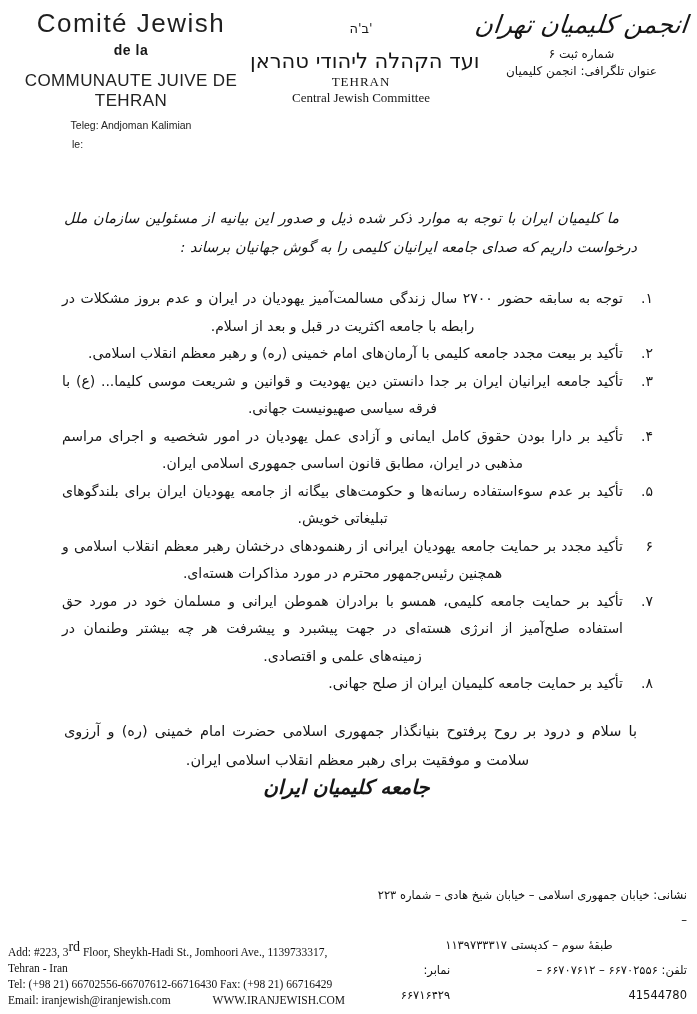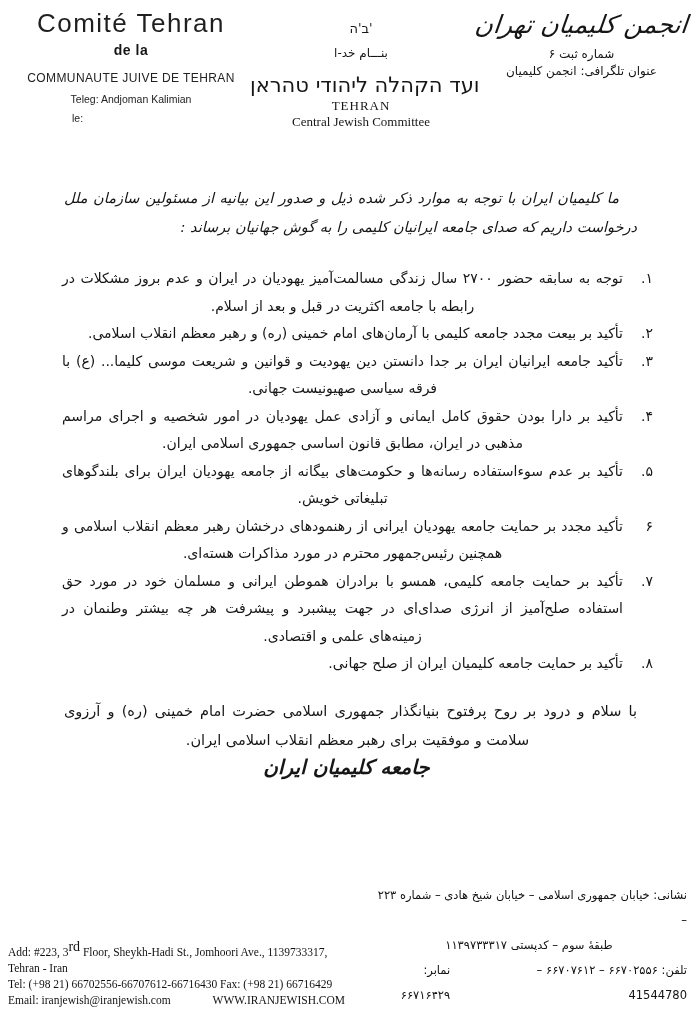--- a/index.html
+++ b/index.html
@@ -8,21 +8,21 @@
     background:#ffffff;color:#161616;
     font-family:"DejaVu Sans",sans-serif;
   }
   .page{width:100%;height:100%;position:relative;}
 
   
   .letterhead{display:flex;padding:8px 6px 0 12px;}
   .lh-left{width:238px;text-align:center;font-family:"Liberation Sans",sans-serif;}
   .cc-title{font-size:26px;letter-spacing:1.5px;color:#1f1f1f;}
   .cc-dela{font-size:14px;font-weight:bold;margin-top:3px;letter-spacing:.5px;}
-  .cc-org{font-size:12px;margin-top:13px;letter-spacing:.4px;color:#222;}
+  .cc-org{font-size:17px;margin-top:13px;letter-spacing:.4px;color:#222;}
   .cc-teleg{font-size:10.5px;margin-top:8px;color:#222;}
   .cc-le{font-size:10.5px;text-align:left;margin:7px 0 0 60px;color:#222;}
 
   .lh-center{width:222px;text-align:center;}
   .bh{font-size:13px;font-family:"DejaVu Serif","DejaVu Sans",serif;margin-top:13px;}
   .benam{font-size:12px;margin-top:10px;direction:rtl;}
   .heb-title{font-size:21px;font-family:"DejaVu Serif","DejaVu Sans",serif;margin-top:13px;white-space:nowrap;}
   .tehran{font-family:"Liberation Serif",serif;font-size:13px;letter-spacing:1px;margin-top:1px;}
   .cjc{font-family:"Liberation Serif",serif;font-size:13px;}
 
@@ -63,29 +63,28 @@
   .f-fa .mid{text-align:center;}
   .f-fa .tel-row{display:flex;gap:26px;}
 </style>
 </head>
 <body>
 
 <div class="page">
 
   <header class="letterhead">
     <div class="lh-left">
-      <div class="cc-title">Comité Tehran</div>
+      <div class="cc-title">Comité Jewish</div>
       <div class="cc-dela">de la</div>
       <div class="cc-org">COMMUNAUTE JUIVE DE TEHRAN</div>
       <div class="cc-teleg">Teleg: Andjoman Kalimian</div>
       <div class="cc-le">le:</div>
     </div>
     <div class="lh-center">
       <div class="bh">ב'ה'</div>
-      <div class="benam">بنـــام خد-ا</div>
       <div class="heb-title">ועד הקהלה ליהודי טהראן</div>
       <div class="tehran">TEHRAN</div>
       <div class="cjc">Central Jewish Committee</div>
     </div>
     <div class="lh-right">
       <div><span class="logo-fa">انجمن کلیمیان تهران</span></div>
       <div class="reg">شماره ثبت ۶</div>
       <div class="tg">عنوان تلگرافی: انجمن کلیمیان</div>
     </div>
   </header>
@@ -119,21 +118,21 @@
     <span class="txt wrap">تأکید بر عدم سوءاستفاده رسانه‌ها و حکومت‌های بیگانه از جامعه یهودیان ایران برای بلندگوهای تبلیغاتی خویش.</span>
   </li>
 
   <li class="item">
     <span class="num">۶</span>
     <span class="txt wrap">تأکید مجدد بر حمایت جامعه یهودیان ایرانی از رهنمودهای درخشان رهبر معظم انقلاب اسلامی و همچنین رئیس‌جمهور محترم در مورد مذاکرات هسته‌ای.</span>
   </li>
 
   <li class="item">
     <span class="num">۷.</span>
-    <span class="txt wrap">تأکید بر حمایت جامعه کلیمی، همسو با برادران هموطن ایرانی و مسلمان خود در مورد حق استفاده صلح‌آمیز از انرژی صدای‌ای در جهت پیشبرد و پیشرفت هر چه بیشتر وطنمان در زمینه‌های علمی و اقتصادی.</span>
+    <span class="txt wrap">تأکید بر حمایت جامعه کلیمی، همسو با برادران هموطن ایرانی و مسلمان خود در مورد حق استفاده صلح‌آمیز از انرژی هسته‌ای در جهت پیشبرد و پیشرفت هر چه بیشتر وطنمان در زمینه‌های علمی و اقتصادی.</span>
   </li>
 
   <li class="item">
     <span class="num">۸.</span>
     <span class="txt">تأکید بر حمایت جامعه کلیمیان ایران از صلح جهانی.</span>
   </li>
 </ol>
 
     <p class="closing">با سلام و درود بر روح پرفتوح بنیانگذار جمهوری اسلامی حضرت امام خمینی (ره) و آرزوی سلامت و موفقیت برای رهبر معظم انقلاب اسلامی ایران.</p>
 

